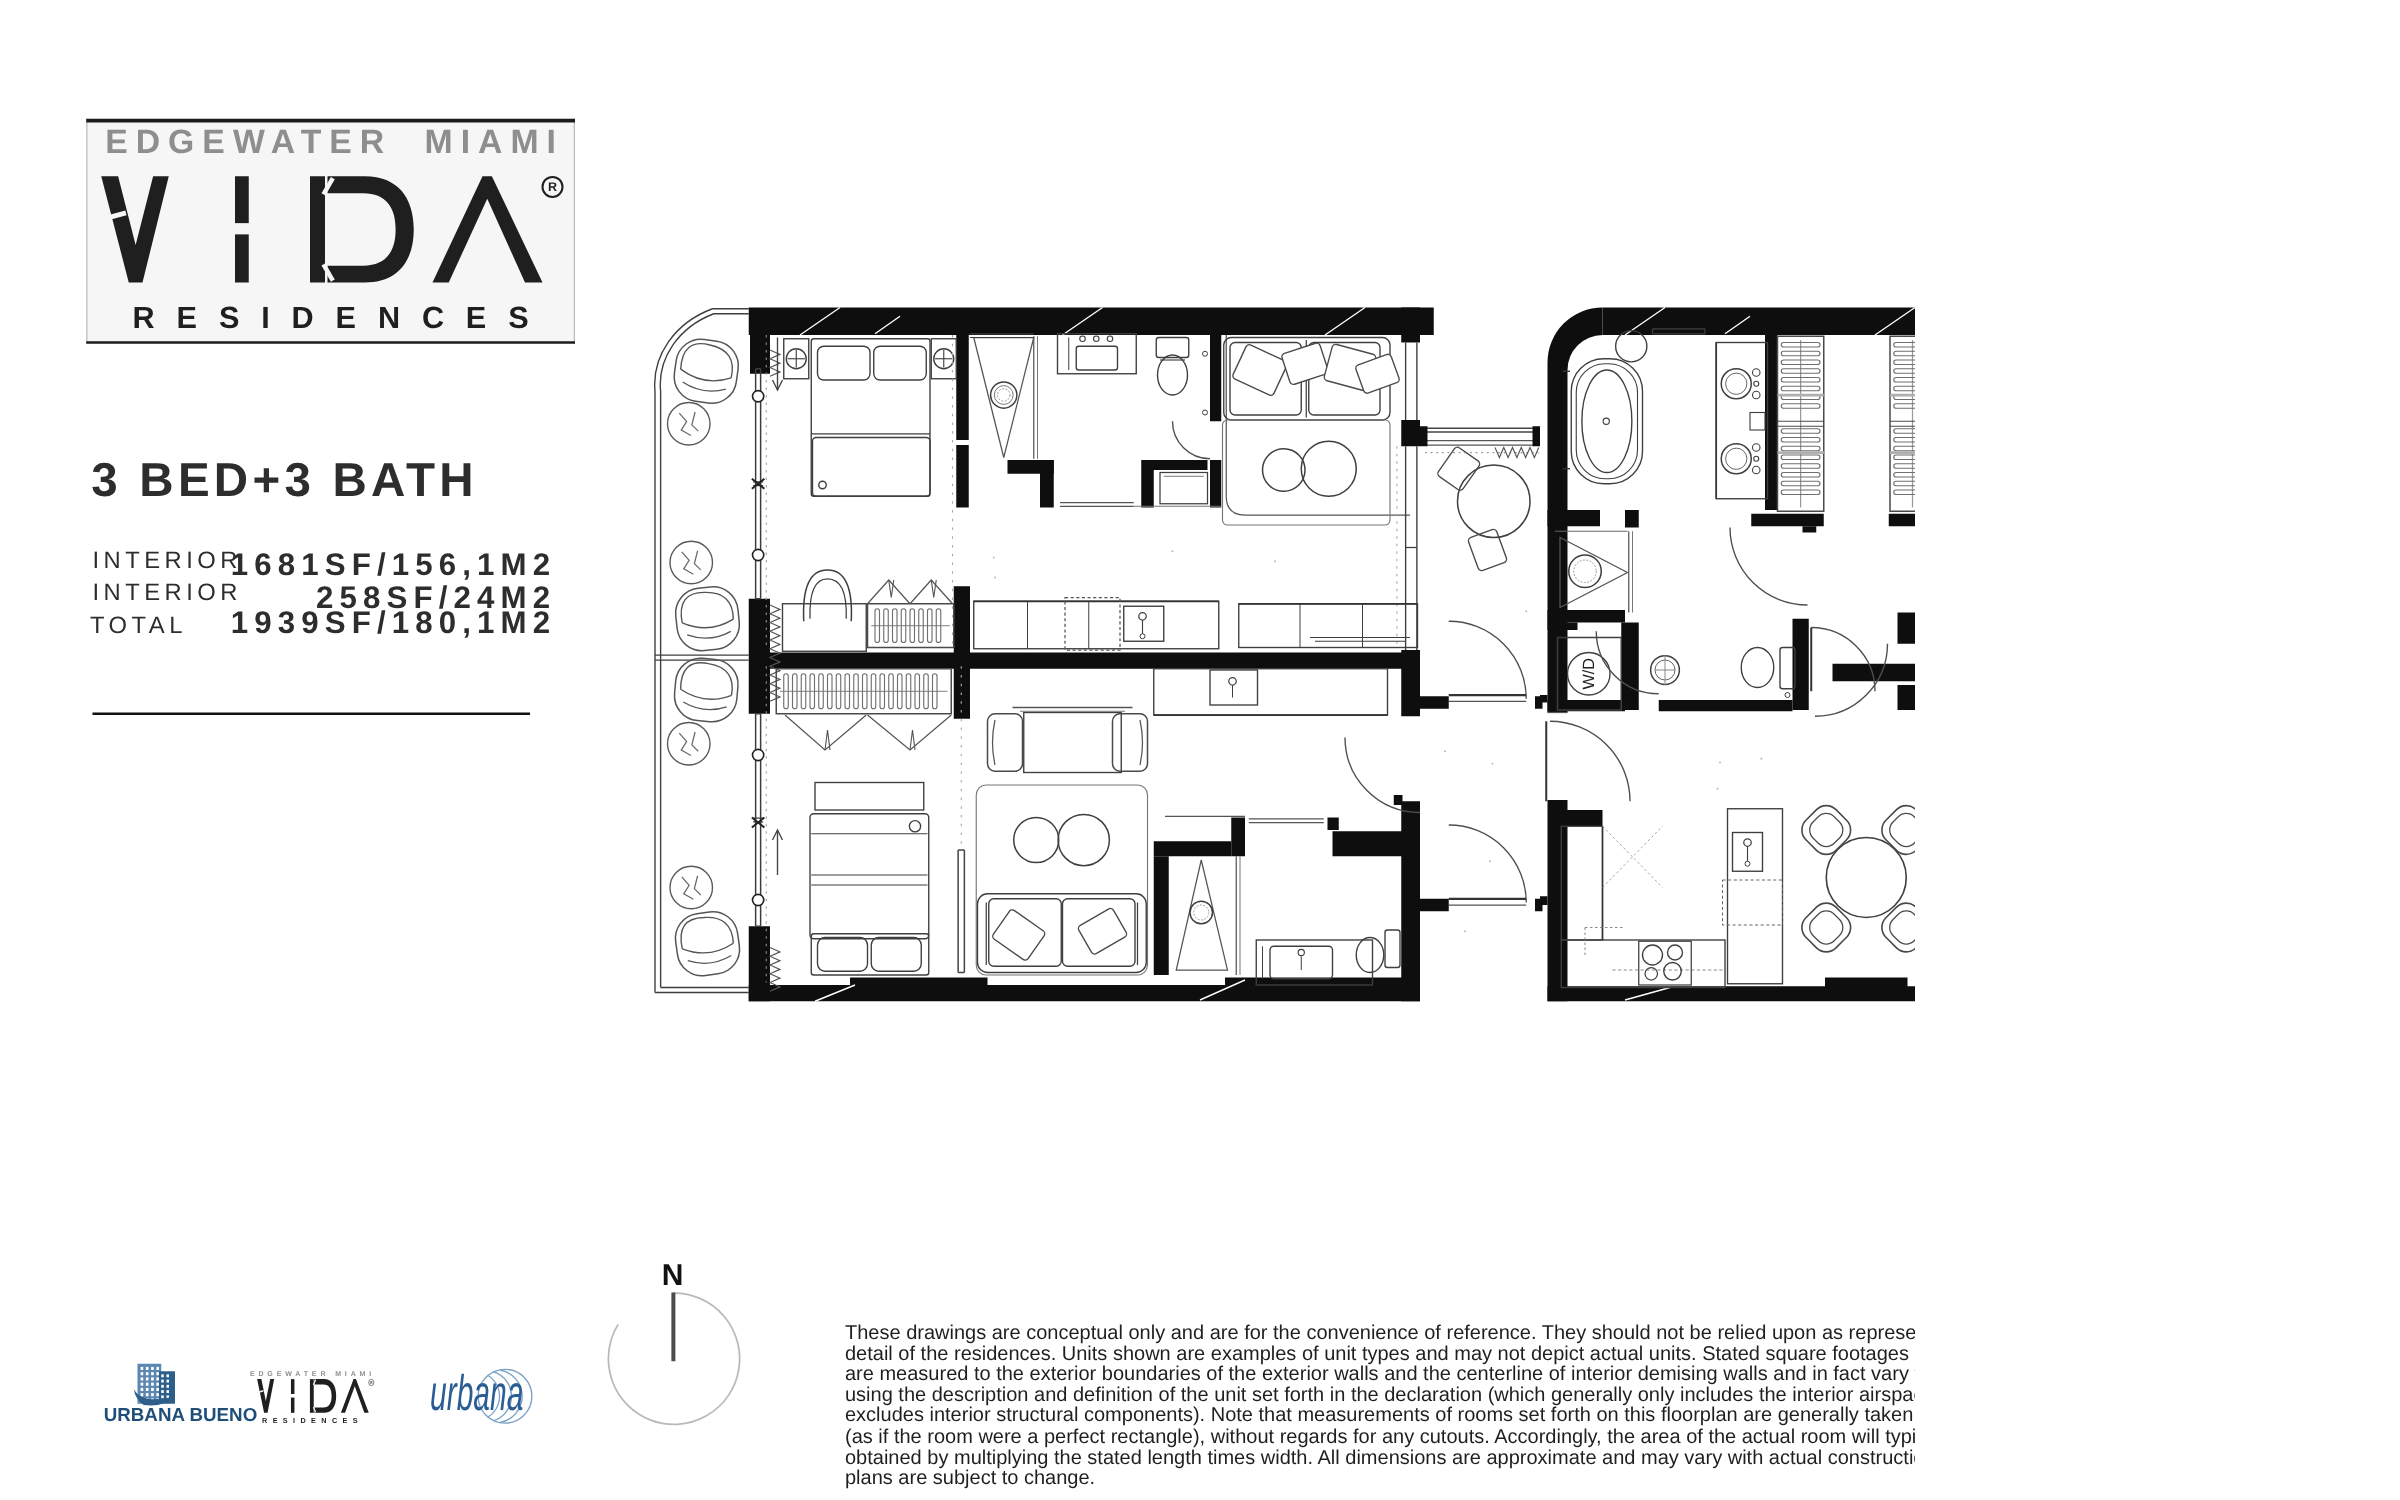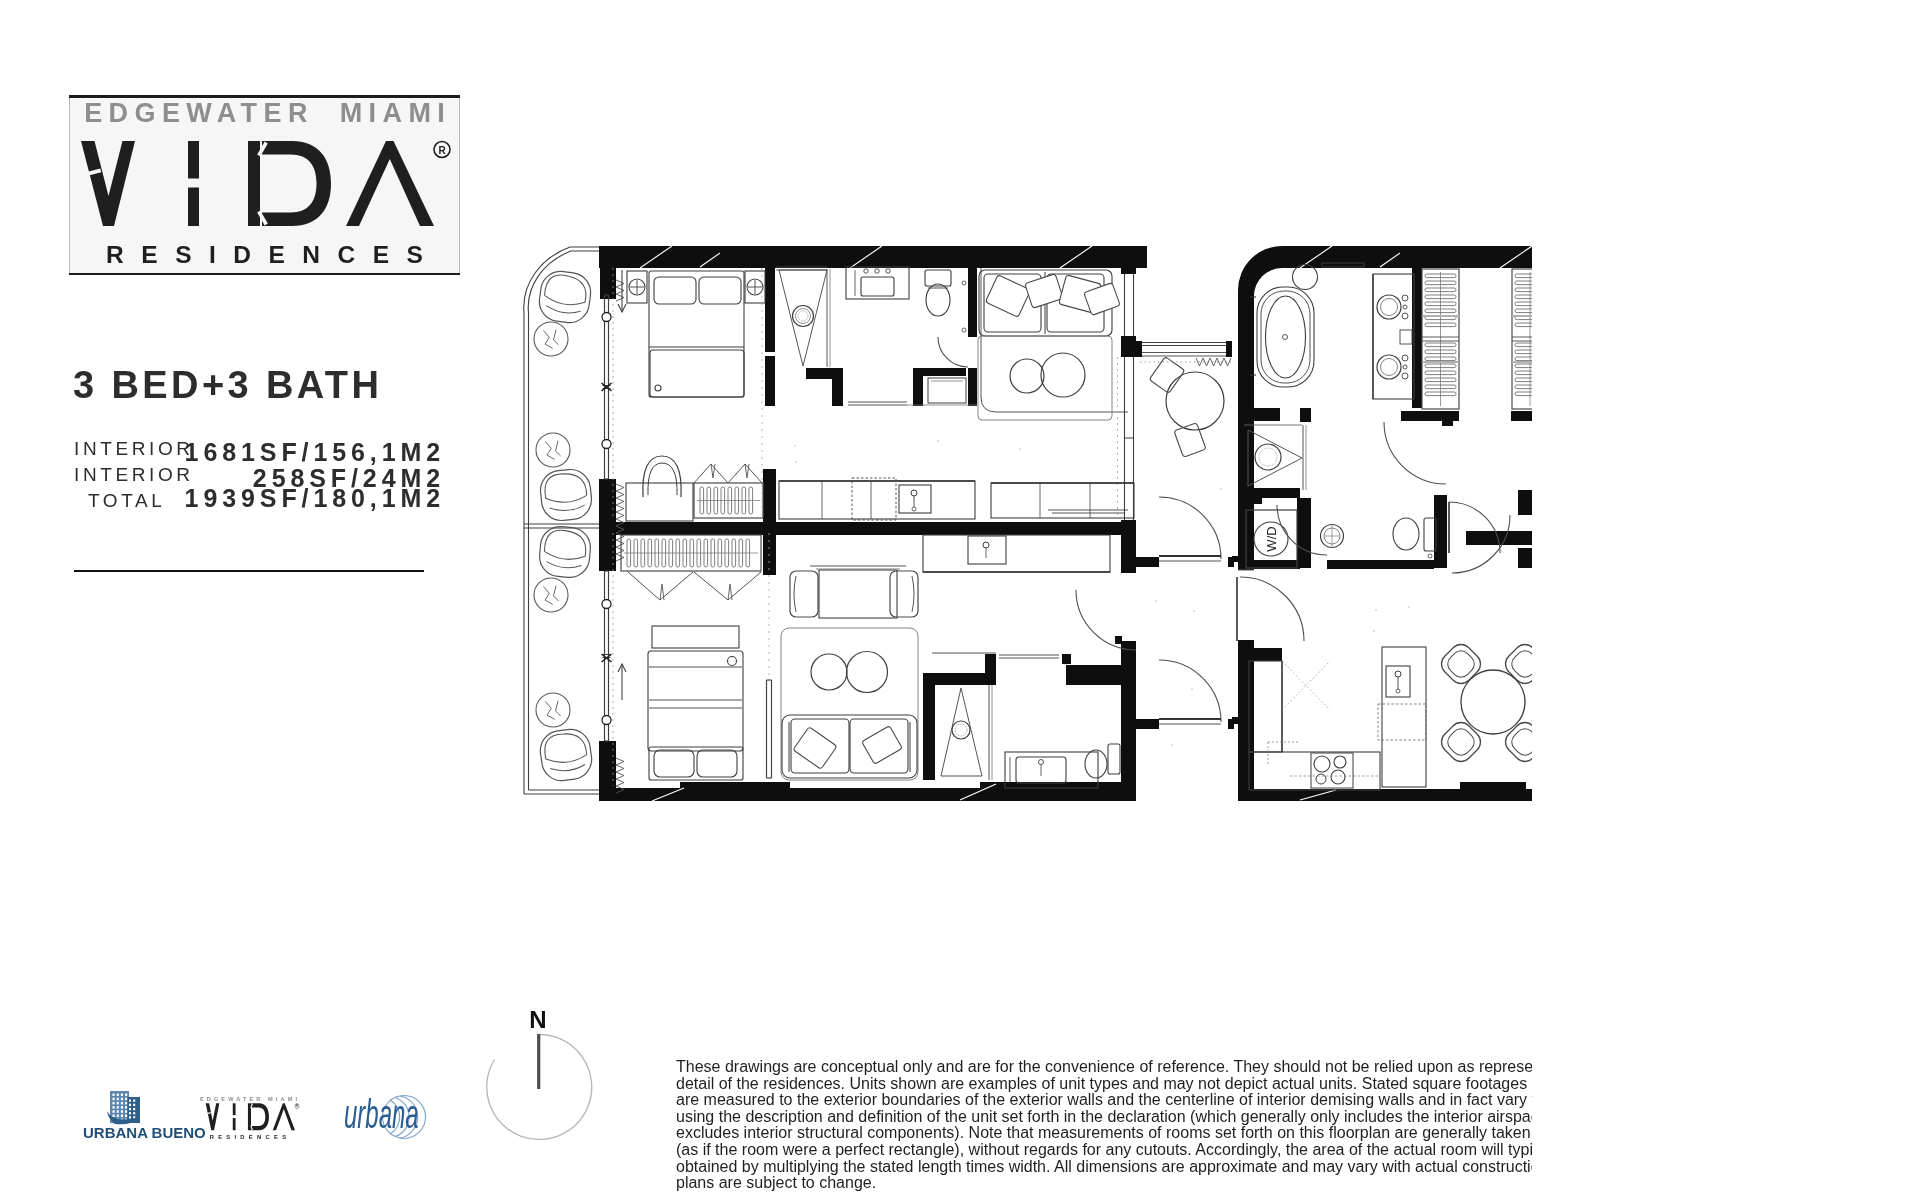--- a/index.html
+++ b/index.html
@@ -30,21 +30,21 @@
   <div id="logobox" class="abs">
     <div class="tline"></div>
       <div class="bline"></div>
     <div id="edgew" class="abs">EDGEWATER MIAMI</div>
     <div id="resid" class="abs">RESIDENCES</div>
   </div>
 
   <div id="bedbath" class="abs">3 BED+3 BATH</div>
   <div class="abs trow" style="left:74px;top:439px;">INTERIOR</div>
   <div class="abs trow" style="left:74px;top:465px;">INTERIOR</div>
-  <div class="abs trow" style="left:88px;top:491px;text-align:center;">TOTAL</div>
+  <div class="abs trow" style="left:72px;top:491px;text-align:center;">TOTAL</div>
   <div class="abs tval" style="left:138px;top:439px;">1681SF/156,1M2</div>
   <div class="abs tval" style="left:138px;top:465px;">258SF/24M2</div>
   <div class="abs tval" style="left:138px;top:485px;">1939SF/180,1M2</div>
   <div id="hrule" class="abs"></div>
 
   <svg class="abs" style="left:0;top:0" width="1920" height="1200" viewBox="0 0 1920 1200">
     <g fill="#1f1f1f">
         <path d="M81,141 L94.5,141 L108.5,196 L122.5,141 L135,141 L114,226 L103,226 Z"></path>
 <rect x="188" y="141" width="11" height="37.5"></rect>
         <rect x="188" y="187.5" width="11" height="38.5"></rect>

